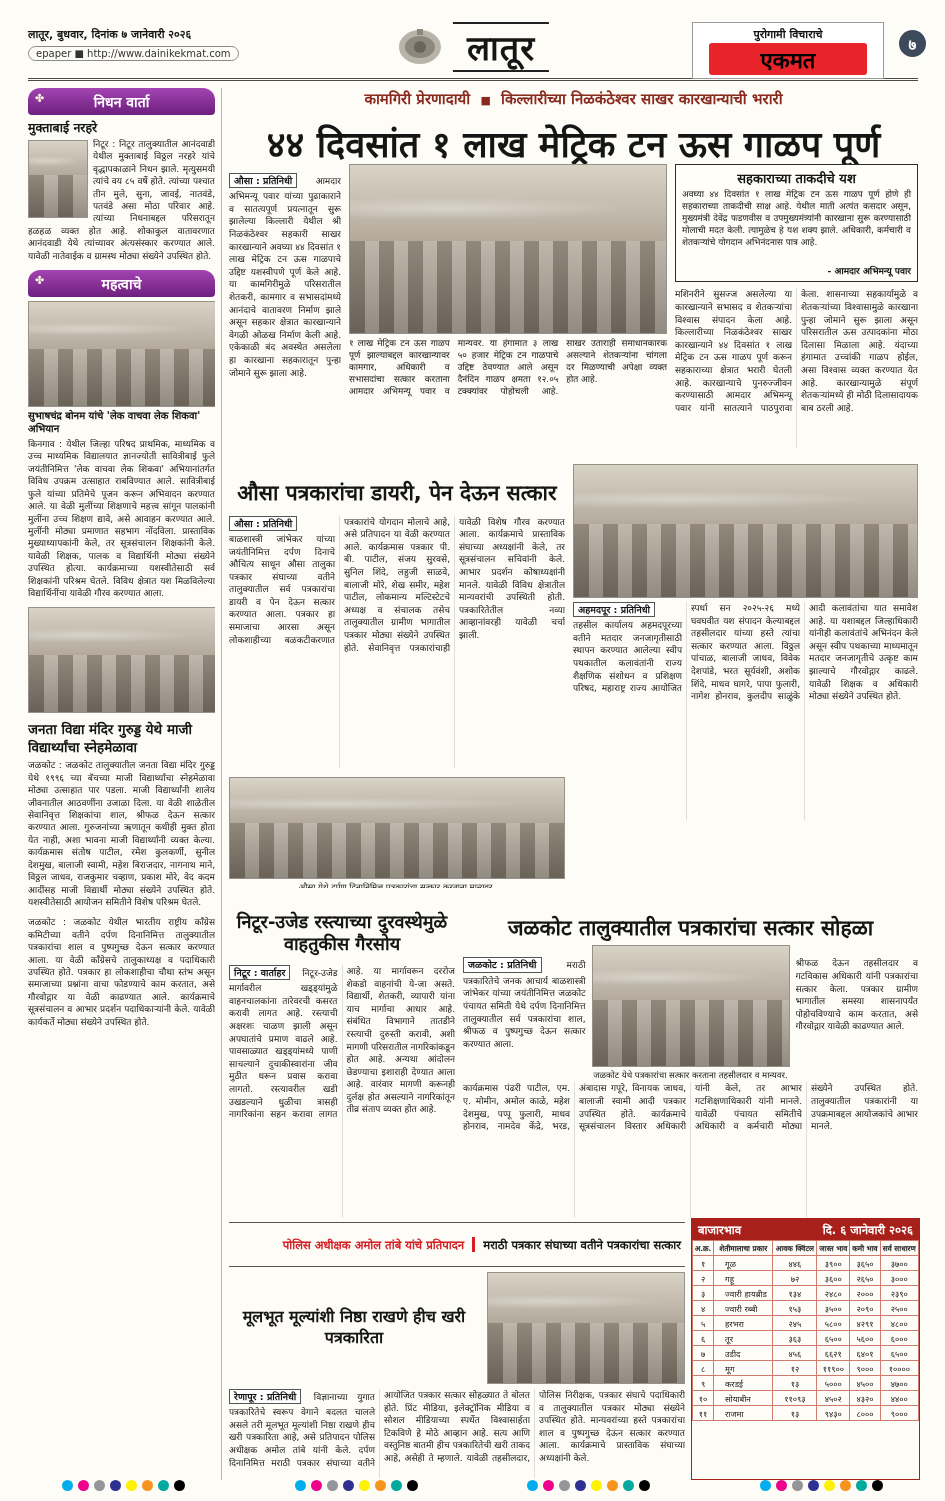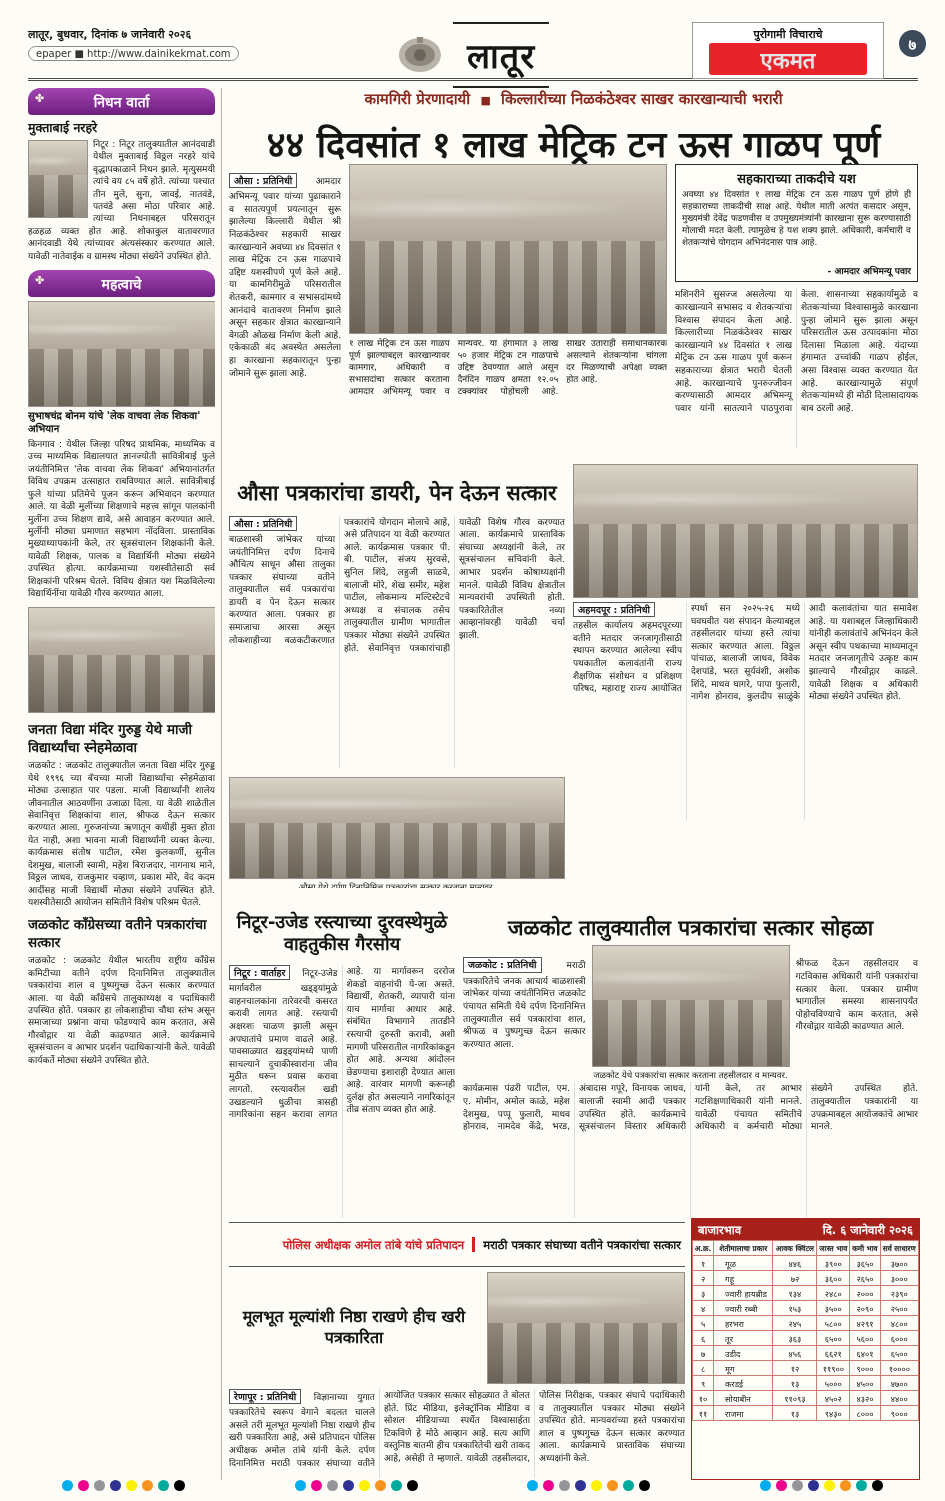--- a/index.html
+++ b/index.html
@@ -5,24 +5,24 @@
   html,body{margin:0;padding:0;background:#e9e7de;}
   .page{position:relative;width:945px;height:1501px;margin:0 auto;background:#fdfcf6;
         font-family:"DejaVu Sans",sans-serif;color:#151515;overflow:hidden;}
 
   
   .masthead{position:absolute;left:28px;top:20px;width:890px;height:58px;border-bottom:3px double #4a4a4a;}
   .mh-date{position:absolute;left:0;top:6px;font-size:11px;font-weight:bold;}
   .mh-epaper{position:absolute;left:0;top:26px;font-size:10px;border:1px solid #8a8a8a;border-radius:9px;padding:1px 7px;color:#333;}
   .mh-center{position:absolute;left:50%;transform:translateX(-50%);top:2px;display:flex;align-items:center;gap:10px;}
   .mh-logo{width:46px;height:40px;}
-  .mh-city{font-size:34px;font-weight:bold;letter-spacing:1px;border-top:2px solid #222;border-bottom:2px solid #222;padding:8px 14px;}
+  .mh-city{font-size:34px;font-weight:bold;letter-spacing:1px;border-top:2px solid #222;border-bottom:2px solid #222;padding:0 14px;}
   .mh-right{position:absolute;right:34px;top:2px;width:158px;text-align:center;border:1px solid #9a9a9a;padding:3px 16px;background:#fff;}
   .mh-tagline{font-size:11px;font-weight:bold;color:#111;}
-  .mh-brand{background:#e8232a;color:#e5e5e5;font-size:22px;font-weight:bold;padding:1px 10px;margin-top:2px;border-radius:3px;}
+  .mh-brand{background:#e8232a;color:#000000;font-size:22px;font-weight:bold;padding:1px 10px;margin-top:2px;border-radius:3px;}
   .mh-page{position:absolute;right:-8px;top:10px;width:27px;height:27px;background:#3c4a5c;color:#fff;border-radius:50%;
            display:flex;align-items:center;justify-content:center;font-size:15px;font-weight:bold;}
 
   .vrule{position:absolute;left:221px;top:88px;height:1392px;width:1px;background:#b9b4aa;}
 
   
   .sidebar{position:absolute;left:28px;top:88px;width:187px;height:1392px;overflow:hidden;}
   .side-sec-header{background:linear-gradient(180deg,#a344b2,#6d1f7e);color:#fff;text-align:center;
         font-size:14px;font-weight:bold;padding:4px 0;border-radius:12px 12px 4px 4px;position:relative;margin-bottom:4px;}
   .hdr-icon{position:absolute;left:7px;top:4px;font-size:11px;color:#ffd;}
@@ -160,21 +160,20 @@
       <div class="side-body">किनगाव : येथील जिल्हा परिषद प्राथमिक, माध्यमिक व उच्च माध्यमिक विद्यालयात ज्ञानज्योती सावित्रीबाई फुले जयंतीनिमित्त 'लेक वाचवा लेक शिकवा' अभियानांतर्गत विविध उपक्रम उत्साहात राबविण्यात आले. सावित्रीबाई फुले यांच्या प्रतिमेचे पूजन करून अभिवादन करण्यात आले. या वेळी मुलींच्या शिक्षणाचे महत्त्व सांगून पालकांनी मुलींना उच्च शिक्षण द्यावे, असे आवाहन करण्यात आले. मुलींनी मोठ्या प्रमाणात सहभाग नोंदविला. प्रास्ताविक मुख्याध्यापकांनी केले, तर सूत्रसंचालन शिक्षकांनी केले. यावेळी शिक्षक, पालक व विद्यार्थिनी मोठ्या संख्येने उपस्थित होत्या. कार्यक्रमाच्या यशस्वीतेसाठी सर्व शिक्षकांनी परिश्रम घेतले. विविध क्षेत्रात यश मिळविलेल्या विद्यार्थिनींचा यावेळी गौरव करण्यात आला.</div>
     </section>
 
     <section class="side-block">
       <div class="photo side-photo"></div>
       <h3 class="side-title">जनता विद्या मंदिर गुरुड्ड येथे माजी विद्यार्थ्यांचा स्नेहमेळावा</h3>
       <div class="side-body">जळकोट : जळकोट तालुक्यातील जनता विद्या मंदिर गुरुड्ड येथे १९९६ च्या बॅचच्या माजी विद्यार्थ्यांचा स्नेहमेळावा मोठ्या उत्साहात पार पडला. माजी विद्यार्थ्यांनी शालेय जीवनातील आठवणींना उजाळा दिला. या वेळी शाळेतील सेवानिवृत्त शिक्षकांचा शाल, श्रीफळ देऊन सत्कार करण्यात आला. गुरुजनांच्या ऋणातून कधीही मुक्त होता येत नाही, अशा भावना माजी विद्यार्थ्यांनी व्यक्त केल्या. कार्यक्रमास संतोष पाटील, रमेश कुलकर्णी, सुनील देशमुख, बालाजी स्वामी, महेश बिराजदार, नागनाथ माने, विठ्ठल जाधव, राजकुमार चव्हाण, प्रकाश मोरे, वेद कदम आदींसह माजी विद्यार्थी मोठ्या संख्येने उपस्थित होते. यशस्वीतेसाठी आयोजन समितीने विशेष परिश्रम घेतले.</div>
     </section>
 
     <section class="side-block">
-      <h3 class="side-title">जळकोट काँग्रेसच्या वतीने पत्रकारांचा सत्कार</h3>
       <div class="side-body">जळकोट : जळकोट येथील भारतीय राष्ट्रीय काँग्रेस कमिटीच्या वतीने दर्पण दिनानिमित्त तालुक्यातील पत्रकारांचा शाल व पुष्पगुच्छ देऊन सत्कार करण्यात आला. या वेळी काँग्रेसचे तालुकाध्यक्ष व पदाधिकारी उपस्थित होते. पत्रकार हा लोकशाहीचा चौथा स्तंभ असून समाजाच्या प्रश्नांना वाचा फोडण्याचे काम करतात, असे गौरवोद्गार या वेळी काढण्यात आले. कार्यक्रमाचे सूत्रसंचालन व आभार प्रदर्शन पदाधिकाऱ्यांनी केले. यावेळी कार्यकर्ते मोठ्या संख्येने उपस्थित होते.</div>
     </section>
 
   </aside>
 
   <main class="main">
 
     <div class="kicker">
       <span>कामगिरी प्रेरणादायी</span>
       <span class="sep">■</span>

